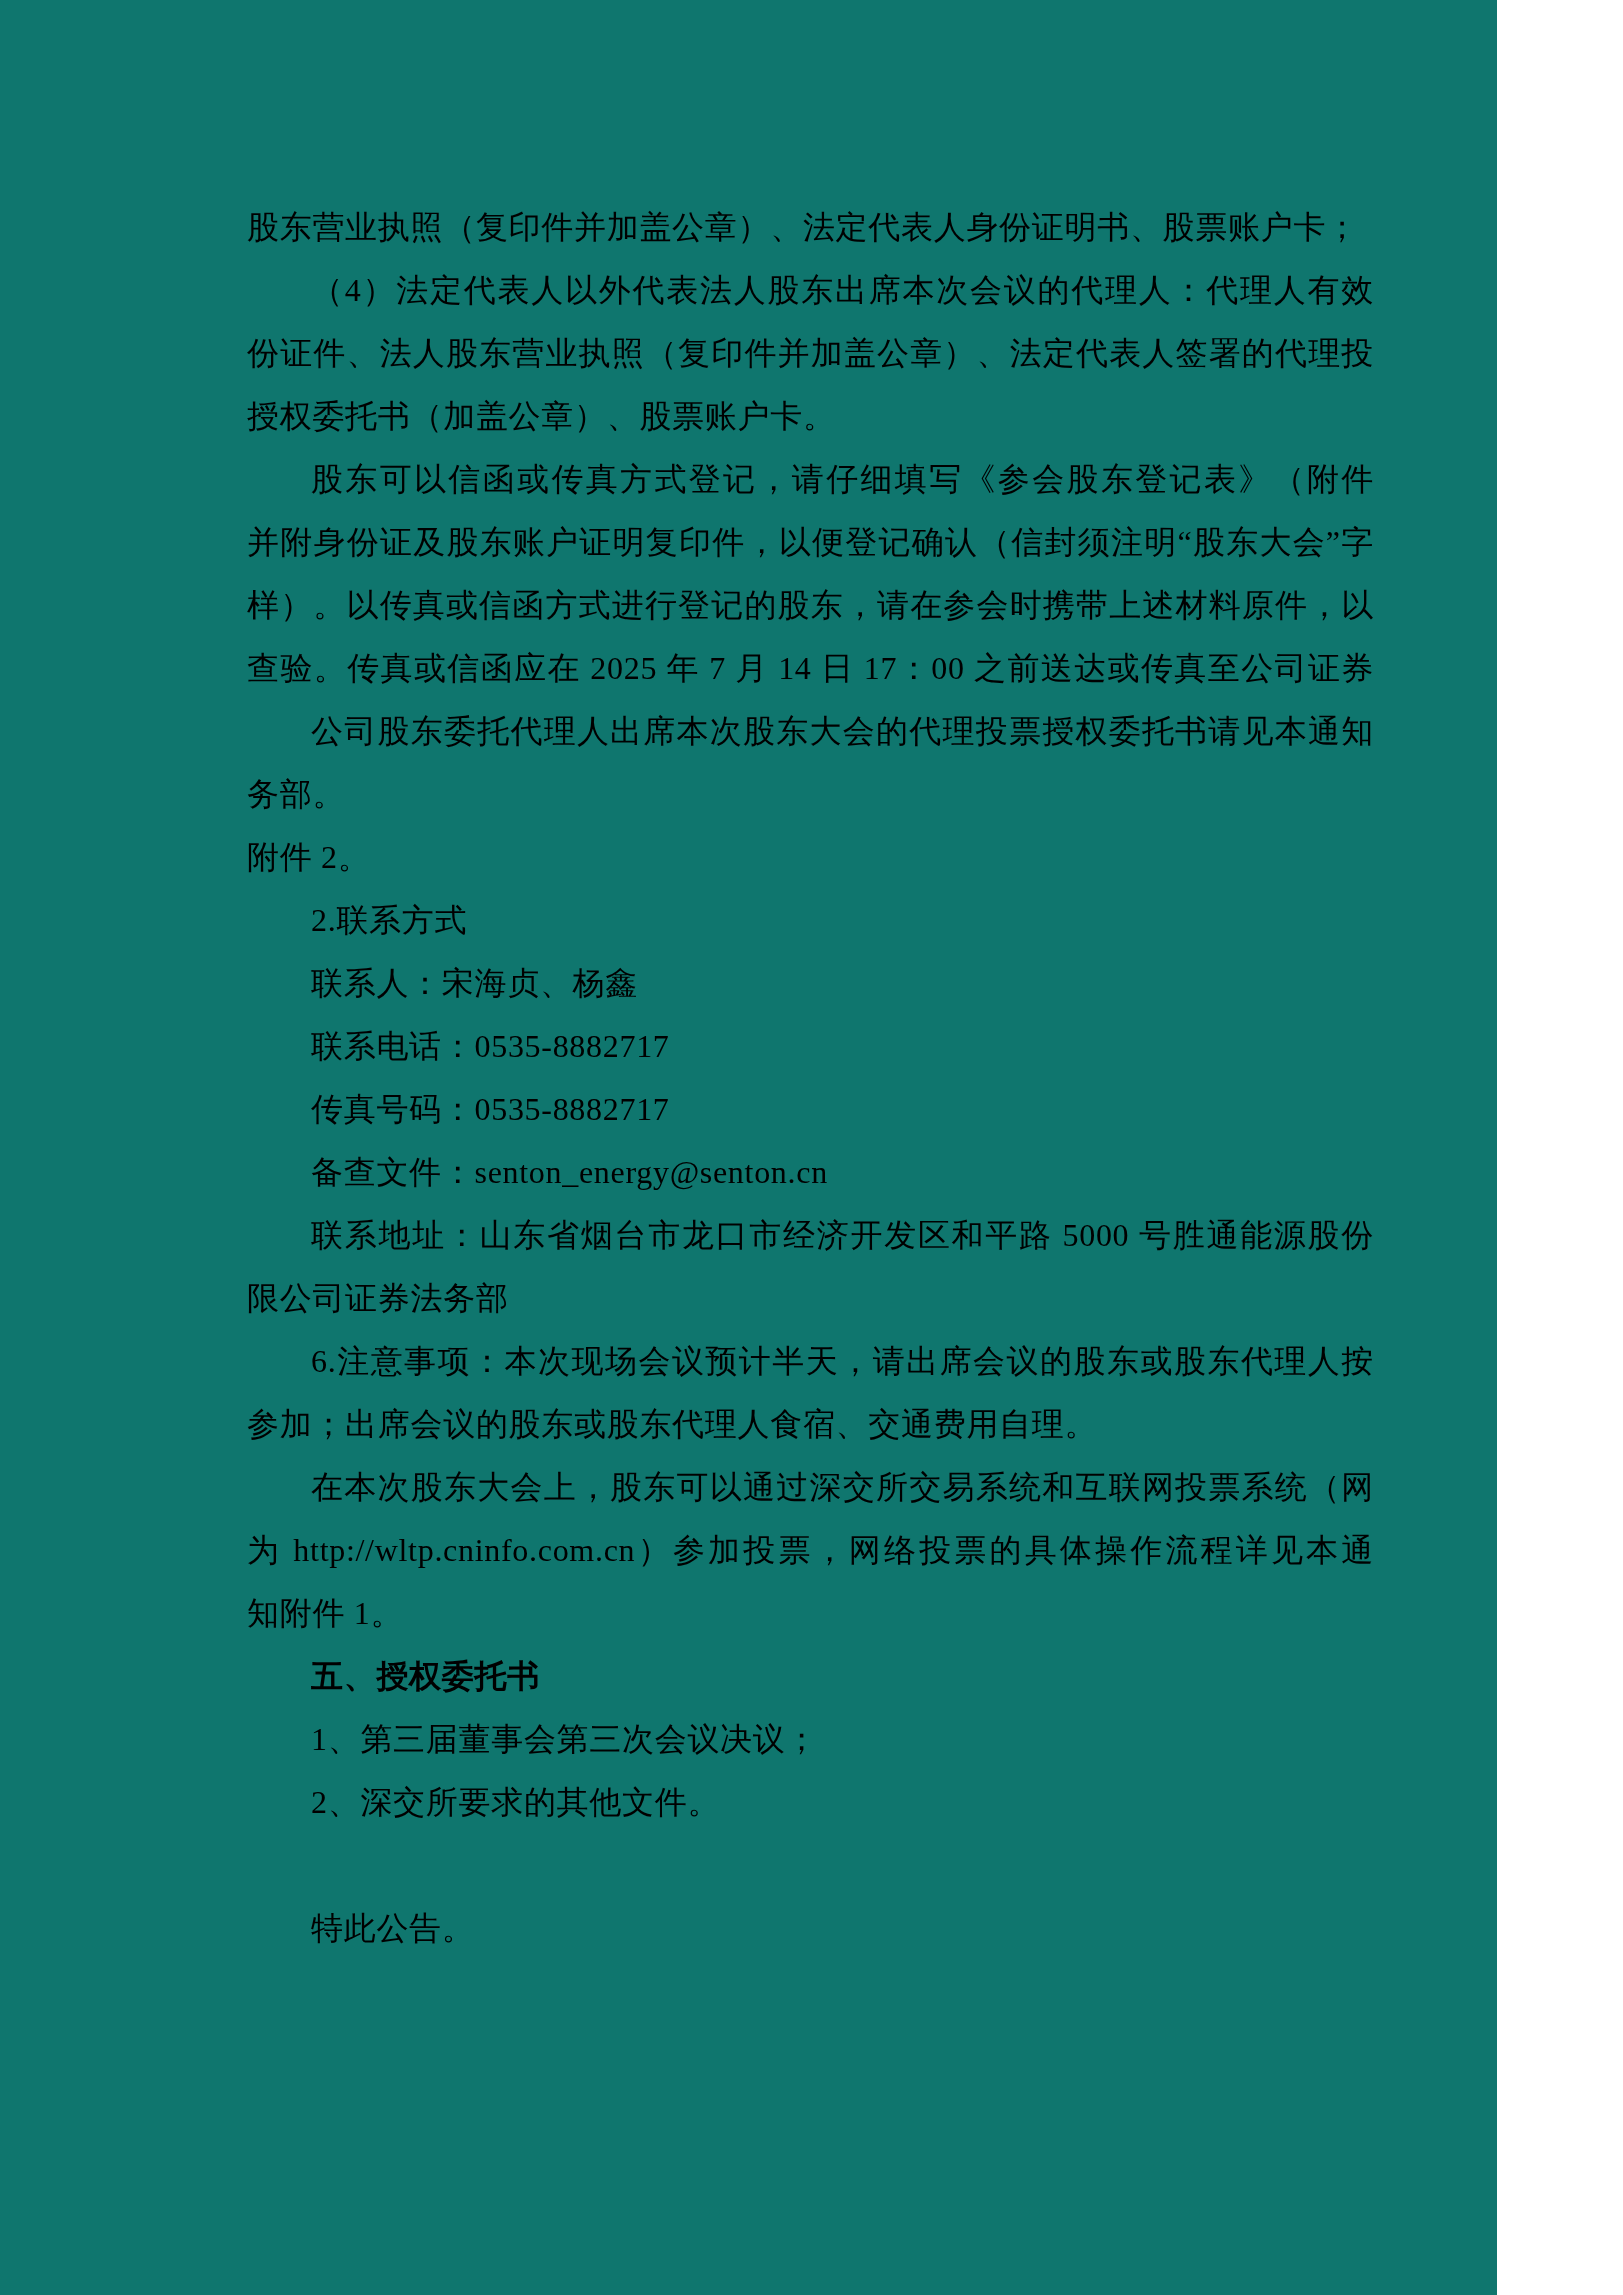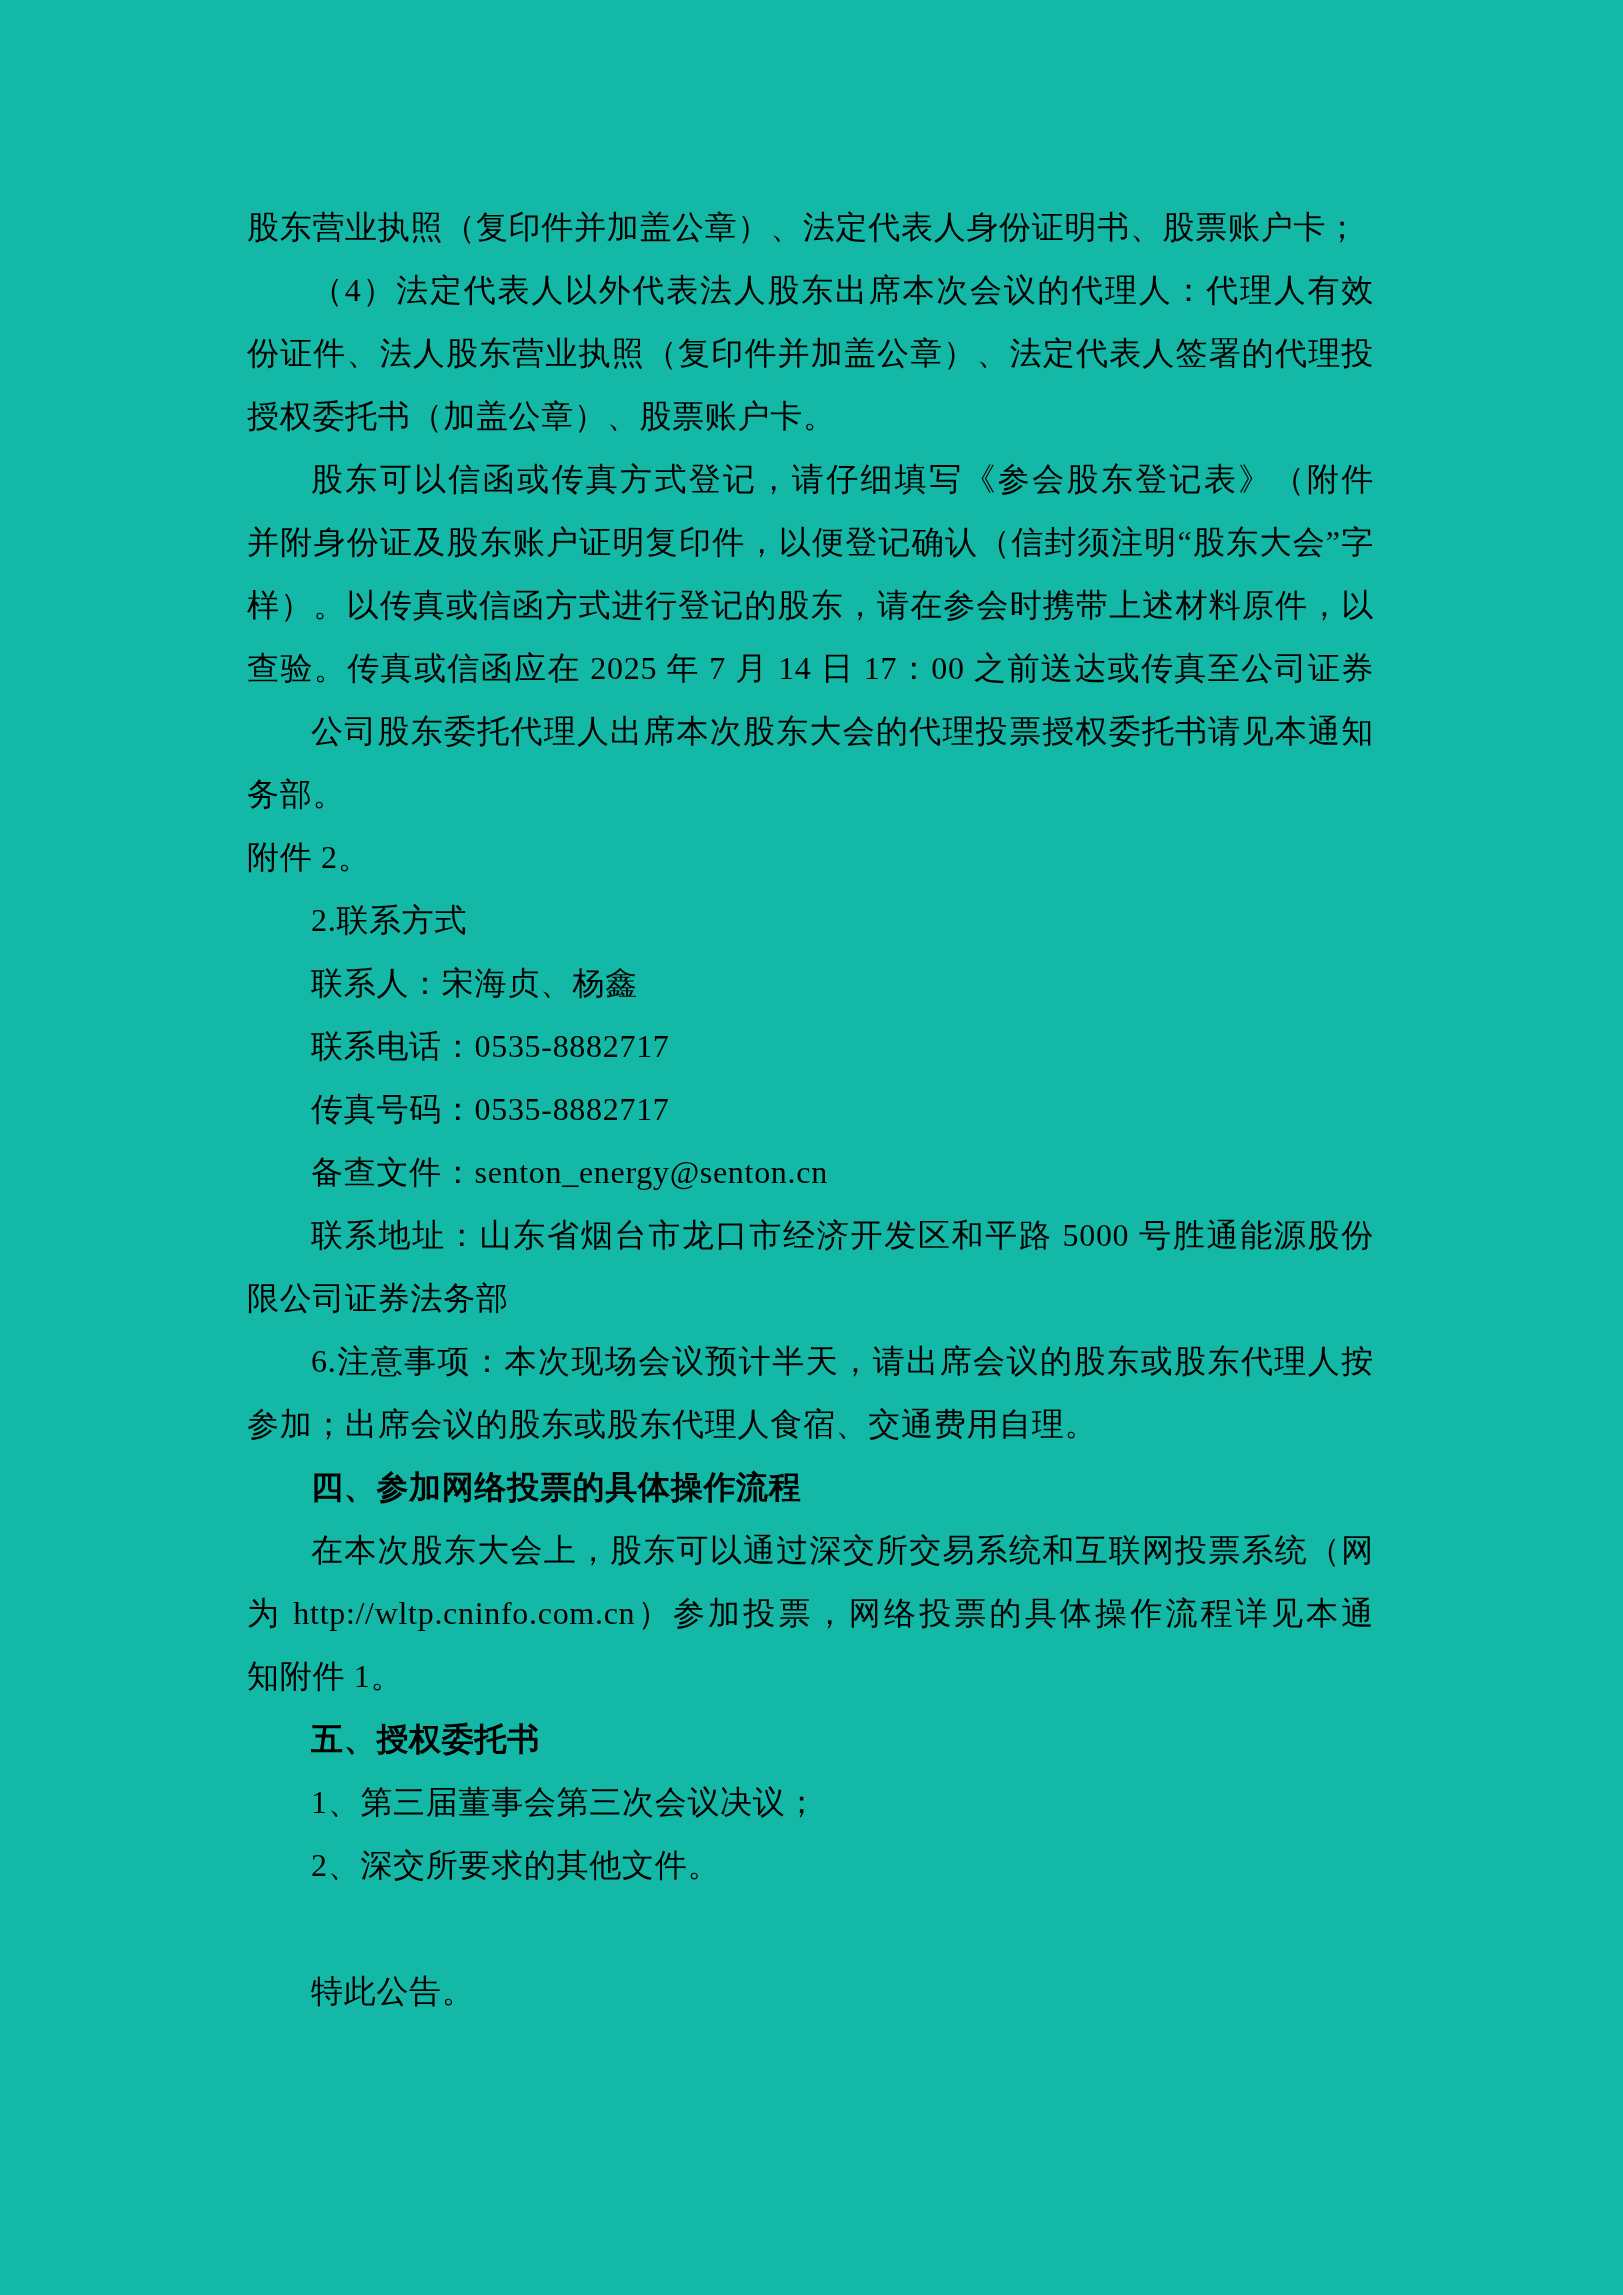--- a/index.html
+++ b/index.html
@@ -2,23 +2,23 @@
 <html style="font-size:10.5px"><head>
 <meta charset="utf-8">
 <style>
   html, body {
     margin: 0;
     padding: 0;
     background: #ffffff;
   }
   .page {
     position: relative;
-    width: 1623px;
+    width: 1497px;
     height: 2295px;
-    background: #14b8a6;
+    background: #0f766e;
     overflow: hidden;
     font-family: "Liberation Serif", "DejaVu Serif", serif;
   }
   .content {
     position: absolute;
     left: 247px;
     top: 196px;
     width: 1127px;
     color: #000000;
   }
@@ -66,21 +66,20 @@
       <div class="line">附件 2。</div>
       <div class="line indent">2.联系方式</div>
       <div class="line indent">联系人：宋海贞、杨鑫</div>
       <div class="line indent">联系电话：0535-8882717</div>
       <div class="line indent">传真号码：0535-8882717</div>
       <div class="line indent">备查文件：senton_energy@senton.cn</div>
       <div class="line indent fill">联系地址：山东省烟台市龙口市经济开发区和平路 5000 号胜通能源股份有</div>
       <div class="line">限公司证券法务部</div>
       <div class="line indent fill">6.注意事项：本次现场会议预计半天，请出席会议的股东或股东代理人按时</div>
       <div class="line">参加；出席会议的股东或股东代理人食宿、交通费用自理。</div>
-      <div class="line indent bold">四、参加网络投票的具体操作流程</div>
       <div class="line indent fill">在本次股东大会上，股东可以通过深交所交易系统和互联网投票系统（网址</div>
       <div class="line fill">为 http://wltp.cninfo.com.cn）参加投票，网络投票的具体操作流程详见本通</div>
       <div class="line">知附件 1。</div>
       <div class="line indent bold">五、授权委托书</div>
       <div class="line indent">1、第三届董事会第三次会议决议；</div>
       <div class="line indent">2、深交所要求的其他文件。</div>
       <div class="line blank"></div>
       <div class="line indent">特此公告。</div>
     </div>
 </main>

